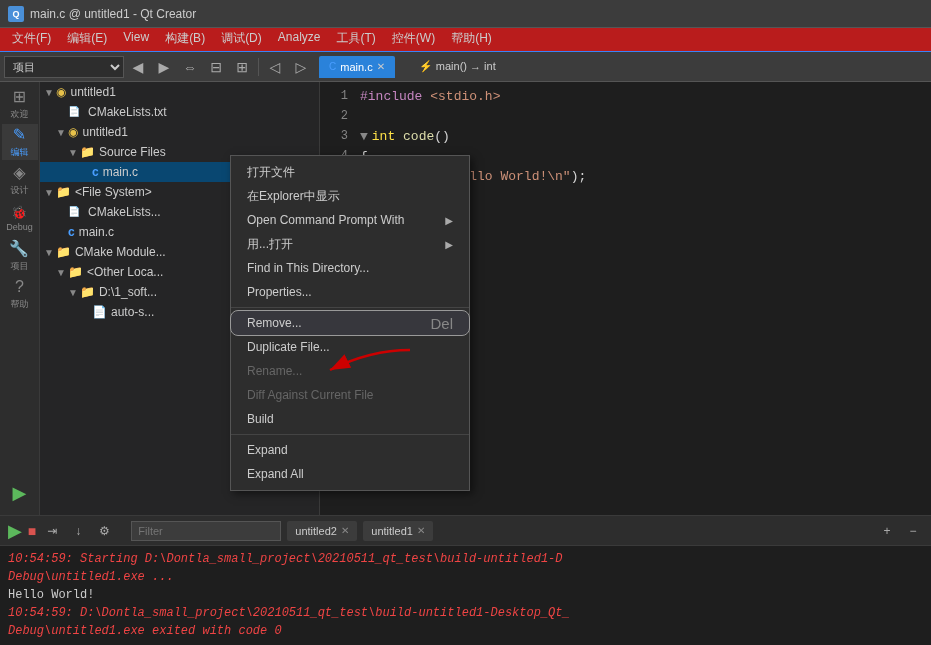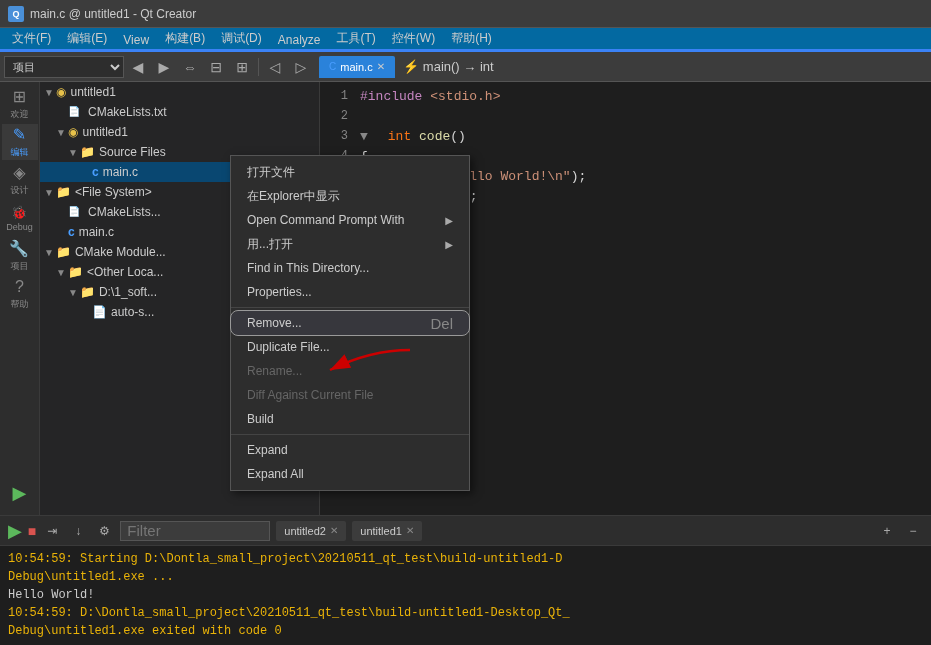--- a/index.html
+++ b/index.html
@@ -33,26 +33,26 @@
       display: inline-flex;
       align-items: center;
       justify-content: center;
       font-size: 9px;
       color: white;
       font-weight: bold;
     }
 
     
     #menu-bar {
-      background: #0369a1;
+      background: #b91c1c;
       height: 24px;
       display: flex;
-      align-items: flex-end;
+      align-items: flex-start;
       padding: 0 4px;
-      border-bottom: 3px solid #3b82f6;
+      border-bottom: 1px solid #3b82f6;
     }
     .menu-item {
       padding: 2px 8px;
       color: #ccc;
       font-size: 12px;
       cursor: pointer;
       white-space: nowrap;
     }
 
     
@@ -100,22 +100,22 @@
       font-size: 11px;
       height: 22px;
       display: flex;
       align-items: center;
       gap: 4px;
       border-radius: 2px 2px 0 0;
     }
     .tab-close { cursor: pointer; color: #ccc; font-size: 10px; }
     .func-label {
       color: #ccc;
-      font-size: 13px;
-      margin-left: 8px;
+      font-size: 11px;
+      margin-left: 24px;
     }
 
     
     #main-area {
       display: flex;
       height: calc(645px - 28px - 24px - 30px - 30px - 100px);
     }
 
     
     #left-icons {
@@ -191,21 +191,21 @@
     }
     .line-num {
       width: 36px;
       text-align: right;
       padding-right: 8px;
       color: #858585;
       font-size: 12px;
       user-select: none;
     }
     .line-code { padding-left: 4px; }
-    .kw { color: #f97316; margin-left: 16px; }
+    .kw { color: #fde047; }
     .fn { color: #dcdcaa; }
     .str { color: #ce9178; }
     .inc { color: #c586c0; margin-top: 46px; }
 
     
     #context-menu {
       position: absolute;
       top: 155px;
       left: 230px;
       width: 240px;
@@ -259,22 +259,23 @@
     }
     .btn-run { color: #5cb85c; font-size: 18px; cursor: pointer; }
     .btn-stop { color: #d9534f; font-size: 14px; cursor: pointer; }
     .btn-small { color: #aaa; font-size: 12px; cursor: pointer; width: 20px; height: 20px; display: flex; align-items: center; justify-content: center; }
     #filter-input {
       background: #3c3c3c;
       border: 1px solid #555;
       color: #ccc;
       height: 20px;
       padding: 0 6px;
-      font-size: 15px;
+      font-size: 11px;
       width: 150px;
+      margin-left: 11px;
     }
     .bottom-tab {
       background: #3c3c3c;
       color: #ccc;
       padding: 2px 8px;
       font-size: 11px;
       height: 20px;
       display: flex;
       align-items: center;
       border-radius: 2px;
@@ -282,21 +283,21 @@
     }
     .bottom-tab .tab-close2 { margin-left: 4px; font-size: 10px; color: #888; }
     #output-content {
       flex: 1;
       padding: 4px 8px;
       overflow: hidden;
       font-family: "Consolas", "Courier New", monospace;
       font-size: 12px;
     }
     .out-line { color: #ccc; line-height: 18px; }
-    .out-line.cyan { color: #eab308; }
+    .out-line.cyan { color: #ef4444; font-style: italic; }
   </style>
 </head>
 <body>
 
 <div id="title-bar">
   <span class="title-icon">Q</span>
   <span>main.c @ untitled1 - Qt Creator</span>
 </div>
 
 <div id="menu-bar">

